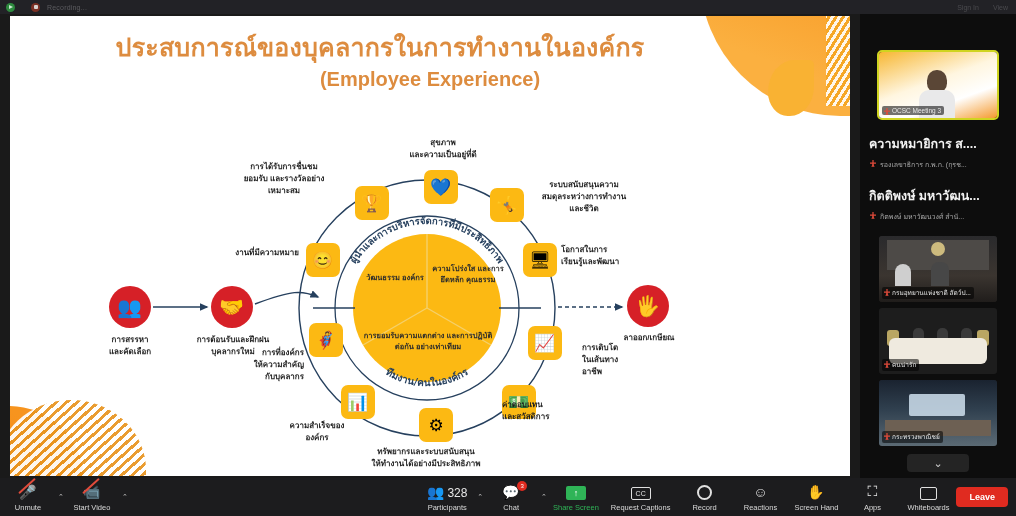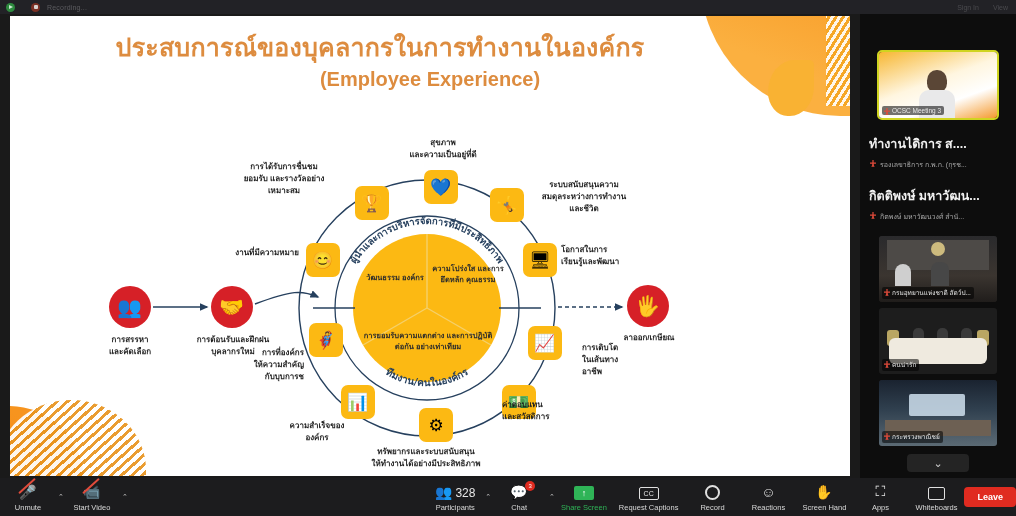--- a/index.html
+++ b/index.html
@@ -206,21 +206,21 @@
   .tb-item.green .tb-lbl { color: #2fb457; }
   .caret { font-size: 7px; color: #c6c6c6; margin-left: 2px; align-self: center; }
   .tb-group { display: flex; align-items: center; }
   .badge {
     position: absolute; top: 3px; right: 12px; background: #e02b20; color: #fff;
     font-size: 6px; min-width: 10px; height: 10px; border-radius: 5px;
     display: flex; align-items: center; justify-content: center; padding: 0 2px;
   }
   .pcount { font-size: 12px; color: #e6e6e6; margin-left: 3px; }
   .leave-btn {
-    margin-left: auto; background: #e02b20; color: #fff;
+    margin-left: auto; margin-right: 8px; background: #e02b20; color: #fff;
     font-size: 9px; font-weight: 700; padding: 5px 13px; border-radius: 4px;
   }
   .spacer { flex: 1; }
   .mic-ico, .cam-ico { position: relative; display: inline-block; }
   .slash {
     position: absolute; left: -3px; top: 1px; width: 22px; height: 2px;
     background: #e14b3b; transform: rotate(-42deg); border-radius: 1px;
   }
 </style>
 </head>
@@ -372,36 +372,36 @@
         <span>📊</span>
         </div>
       <div class="lbl" style="left:250px; top:404px; width:114px;">ความสำเร็จของ
 องค์กร</div>
 
       <div class="node-icon" style="left:299px; top:307px;">
         <span>🦸</span>
         </div>
       <div class="lbl" style="left:196px; top:331px; width:98px; text-align:right;">การที่องค์กร
 ให้ความสำคัญ
-กับบุบการช</div>
+กับบุคลากร</div>
     </div>
   </div>
 
   <div class="rail">
 
     <div class="rail-tile active">
       <div class="sc sc1">
         <div class="head"></div>
           <div class="body"></div>
       </div>
       <div class="tile-name">OCSC Meeting 3</div>
     </div>
 
     <div class="rail-row">
-      <div class="big">ทำงานไดิการ ส....</div>
+      <div class="big">ความหมายิการ ส....</div>
       <div class="sub">รองเลขาธิการ ก.พ.ก. (กุรช...</div>
     </div>
 
     <div class="rail-row">
       <div class="big">กิตติพงษ์ มหาวัฒน...</div>
       <div class="sub">กิตพงษ์ มหาวัฒนวงศ์ สำนั...</div>
     </div>
 
     <div class="rail-tile" style="margin-top:8px;">
       <div class="sc sc2">

